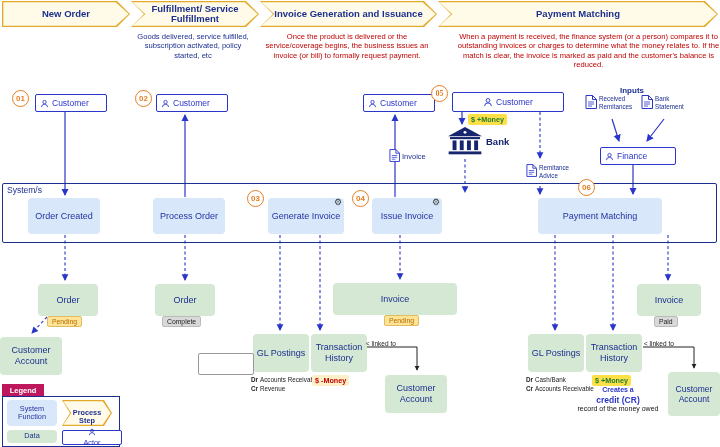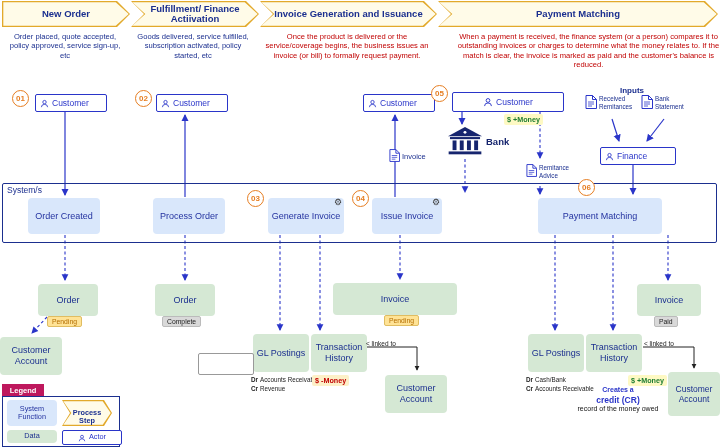--- a/index.html
+++ b/index.html
@@ -28,21 +28,21 @@
            justify-content:center;text-align:center;font-size:9px;line-height:1.2;}
   .box-data{background:#d5e8d4;color:#1b2f8f;border-radius:4px;display:flex;align-items:center;
             justify-content:center;text-align:center;font-size:9px;line-height:1.2;}
   .gear{position:absolute;right:2px;top:0;font-size:9px;color:#3a3a3a;line-height:1;}
   .tag{font-size:6.8px;padding:1px 4px;border-radius:2px;white-space:nowrap;}
   .tag-pending{background:#ffe396;color:#b36d00;border:0.5px solid #e0bd62;}
   .tag-grey{background:#d9d9d9;color:#222;border:0.5px solid #bbb;}
   .syslabel{font-size:8.5px;color:#1b2f8f;}
   .doclabel{font-size:6.3px;color:#1b2f8f;line-height:1.2;}
   .money{font-size:7.2px;font-weight:bold;padding:1px 3px;border-radius:2px;white-space:nowrap;}
-  .money.plus{background:#fef9c3;color:#1e7d32;margin-left:36px;}
+  .money.plus{background:#fde047;color:#1e7d32;}
   .money.minus{background:#fdf0c8;color:#c00000;}
   .glnote{font-size:6.3px;color:#222;line-height:1.35;}
   .glnote b{margin-right:2px;}
   .cnote{text-align:center;font-size:7px;line-height:1.25;color:#111;}
   .cnote span{display:block;}
   .cnote .blue{color:#2a35c9;font-weight:bold;}
   .cnote .term{font-size:8.5px;}
   .linked{font-size:6.5px;color:#222;white-space:nowrap;}
   .notebox{background:#fff;border:1px solid #999;border-radius:2px;}
   
@@ -122,43 +122,42 @@
   </svg>
 
   <div class="chevron chev-first" style="left:2px;top:1px;width:128px;">
     <div class="chev-bg"></div>
     <div class="chev-in"></div>
     <div class="chev-label">New Order</div>
   </div>
   <div class="chevron chev-mid" style="left:131px;top:1px;width:128px;">
     <div class="chev-bg"></div>
     <div class="chev-in"></div>
-    <div class="chev-label">Fulfillment/ Finance Actiivation</div>
+    <div class="chev-label">Fulfillment/ Service Fulfillment</div>
   </div>
   <div class="chevron chev-mid" style="left:260px;top:1px;width:177px;">
     <div class="chev-bg"></div>
     <div class="chev-in"></div>
     <div class="chev-label">Invoice Generation and Issuance</div>
   </div>
   <div class="chevron chev-mid" style="left:438px;top:1px;width:280px;">
     <div class="chev-bg"></div>
     <div class="chev-in"></div>
     <div class="chev-label">Payment Matching</div>
   </div>
 
-  <div class="abs desc" style="left:4px;top:32px;width:122px;">Order placed, quote accepted, policy approved, service sign-up, etc</div>
   <div class="abs desc" style="left:131px;top:32px;width:124px;">Goods delivered, service fulfilled, subscription activated, policy started, etc</div>
   <div class="abs desc red" style="left:261px;top:32px;width:172px;">Once the product is delivered or the service/coverage begins, the business issues an invoice (or bill) to formally request payment.</div>
   <div class="abs desc red" style="left:450px;top:32px;width:277px;">When a payment is received, the finance system (or a person) compares it to outstanding invoices or charges to determine what the money relates to. If the match is clear, the invoice is marked as paid and the customer's balance is reduced.</div>
 
   <div class="abs circle" style="left:12px;top:90px;">01</div>
   <div class="abs circle" style="left:135px;top:90px;">02</div>
   <div class="abs circle" style="left:247px;top:190px;">03</div>
   <div class="abs circle" style="left:352px;top:190px;">04</div>
-  <div class="abs circle" style="left:431px;top:85px;">05</div>
+  <div class="abs circle" style="left:431px;top:85px;font-family:Liberation Serif, serif;">05</div>
   <div class="abs circle" style="left:578px;top:147px;margin-top:32px;">06</div>
 
   <div class="abs actor" style="left:35px;top:94px;width:62px;height:16px;">
     <svg class="picon" width="9" height="9">
         <use href="#sym-person"></use>
       </svg>
     <span>Customer</span>
   </div>
   <div class="abs actor" style="left:156px;top:94px;width:62px;height:16px;">
     <svg class="picon" width="9" height="9">
@@ -265,20 +264,20 @@
 
   <div class="abs legend-title" style="left:2px;top:384px;width:42px;height:12px;">Legend</div>
   <div class="abs legend-body" style="left:2px;top:396px;width:116px;height:49px;"></div>
   <div class="abs box-sys legend-item" style="left:7px;top:400px;width:50px;height:26px;">System Function</div>
   <div class="chevron chev-sm" style="left:62px;top:400px;width:50px;height:26px;">
     <div class="chev-bg"></div>
     <div class="chev-in"></div>
     <div class="chev-label" style="font-size:7.3px;padding:17px 9px;">Process Step</div>
   </div>
   <div class="abs box-data legend-item" style="left:7px;top:430px;width:50px;height:13px;">Data</div>
-  <div class="abs actor legend-item" style="left:62px;top:430px;width:50px;height:13px;justify-content:center;font-size:7.3px;">
+  <div class="abs actor legend-item" style="left:62px;top:430px;width:50px;height:13px;justify-content:center;font-size:7.3px;flex-direction:column;">
     <svg class="picon" width="8" height="8">
         <use href="#sym-person"></use>
       </svg>
     <span>Actor</span>
   </div>
 
 </div>
 
 </body></html>

